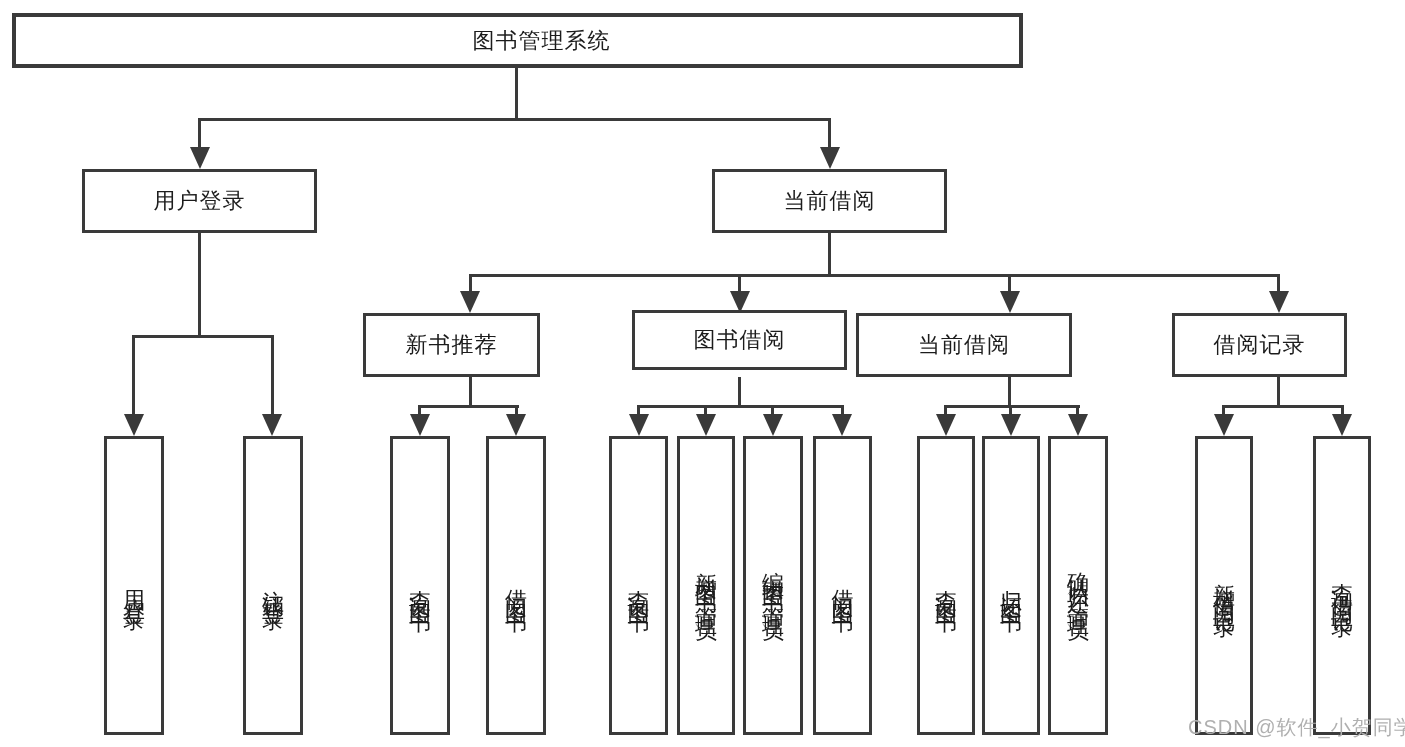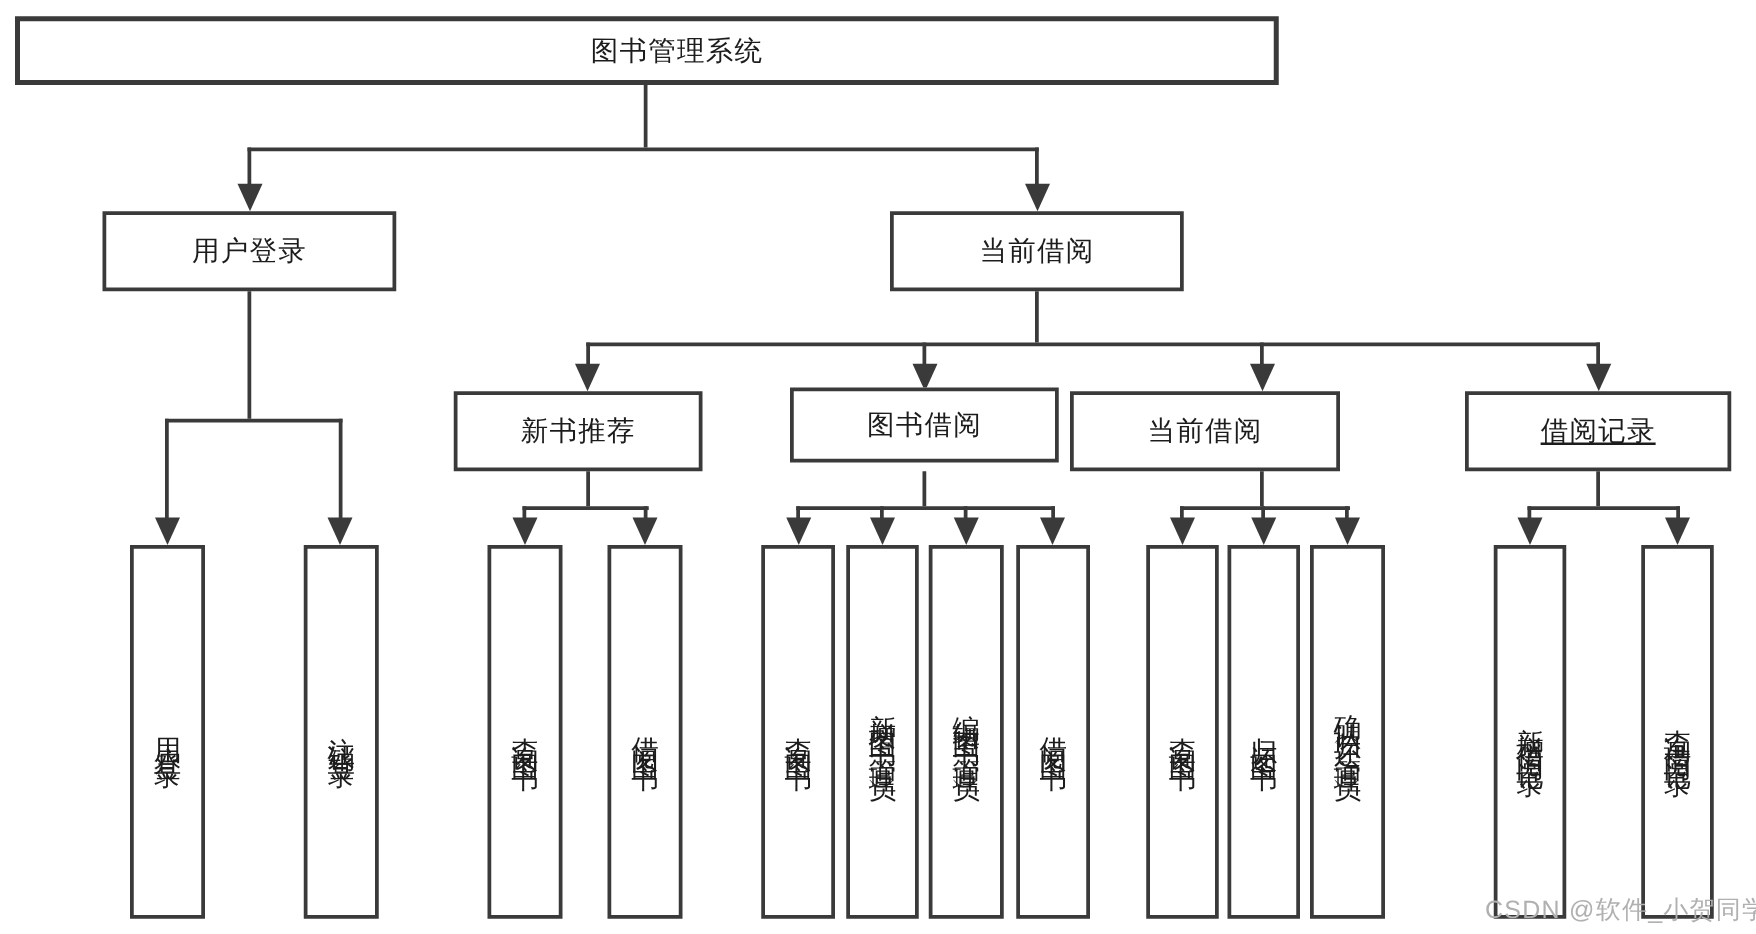--- a/index.html
+++ b/index.html
@@ -68,30 +68,30 @@
   <div class="hline" style="left:469px; top:274px; width:811px;"></div>
   <div class="vline" style="left:469px;  top:274px; height:20px;"></div>
   <div class="vline" style="left:738px;  top:274px; height:20px;"></div>
   <div class="vline" style="left:1008px; top:274px; height:20px;"></div>
   <div class="vline" style="left:1277px; top:274px; height:20px;"></div>
   <div class="arrow" style="left:460px;  top:291px;"></div>
   <div class="arrow" style="left:730px;  top:291px;"></div>
   <div class="arrow" style="left:1000px; top:291px;"></div>
   <div class="arrow" style="left:1269px; top:291px;"></div>
 
-  <div class="box" style="left:363px; top:313px; width:199px; height:64px;">
+  <div class="box" style="left:363px; top:313px; width:177px; height:64px;">
     <span class="hlabel">新书推荐</span>
   </div>
   <div class="box" style="left:632px; top:310px; width:215px; height:60px;">
     <span class="hlabel">图书借阅</span>
   </div>
   <div class="box" style="left:856px; top:313px; width:216px; height:64px;">
     <span class="hlabel">当前借阅</span>
   </div>
-  <div class="box" style="left:1172px; top:313px; width:213px; height:64px;text-decoration:underline;">
+  <div class="box" style="left:1172px; top:313px; width:175px; height:64px;">
     <span class="hlabel">借阅记录</span>
   </div>
 
   <div class="vline" style="left:469px; top:377px; height:28px;"></div>
   <div class="hline" style="left:418px; top:405px; width:101px;"></div>
   <div class="vline" style="left:418px; top:405px; height:11px;"></div>
   <div class="vline" style="left:515px; top:405px; height:11px;"></div>
   <div class="arrow" style="left:410px; top:414px;"></div>
   <div class="arrow" style="left:506px; top:414px;"></div>
 

